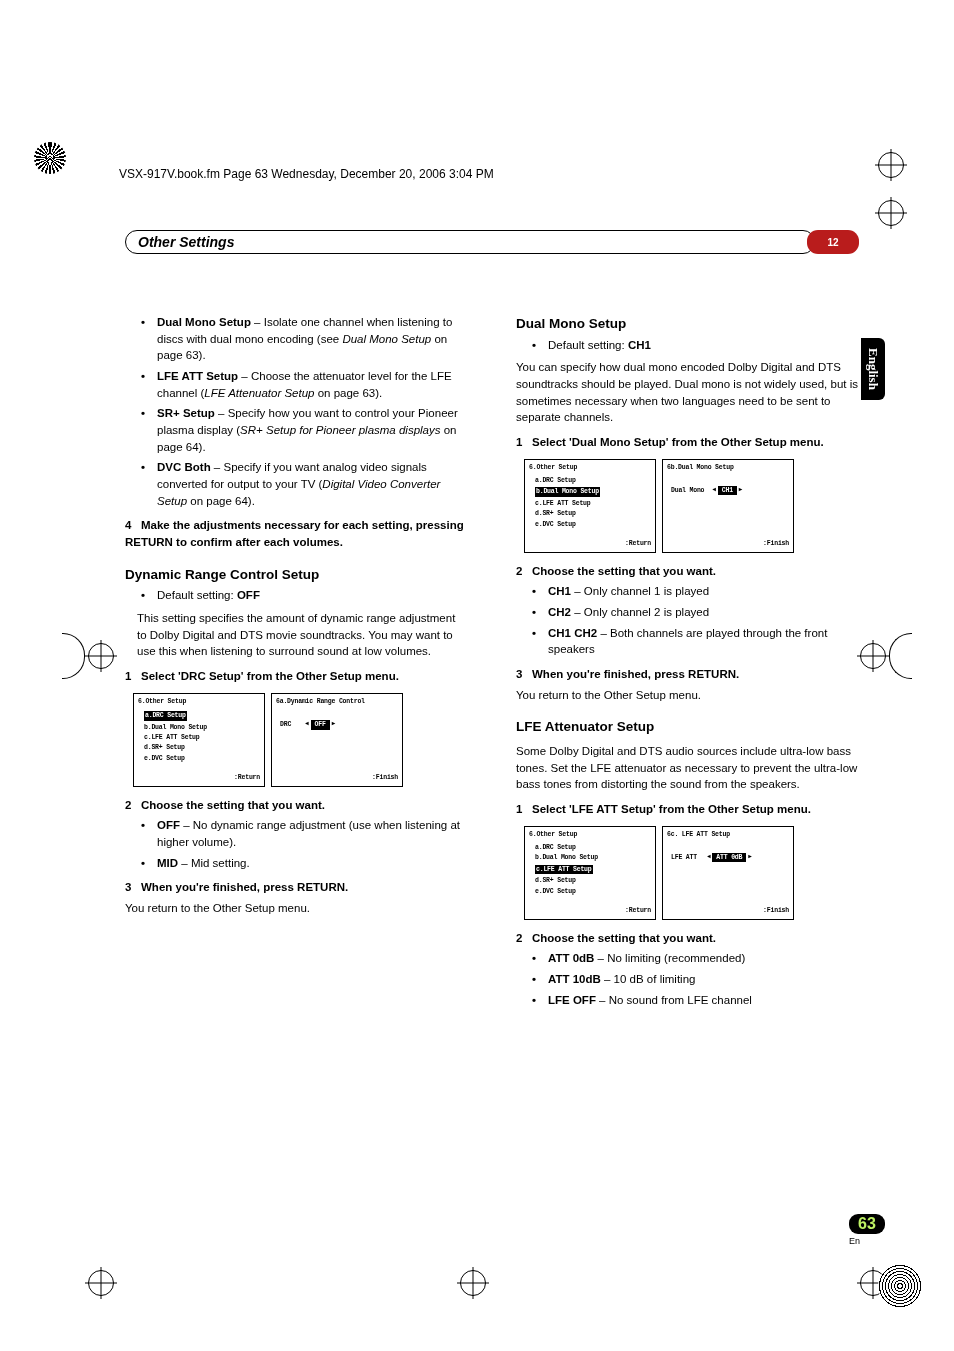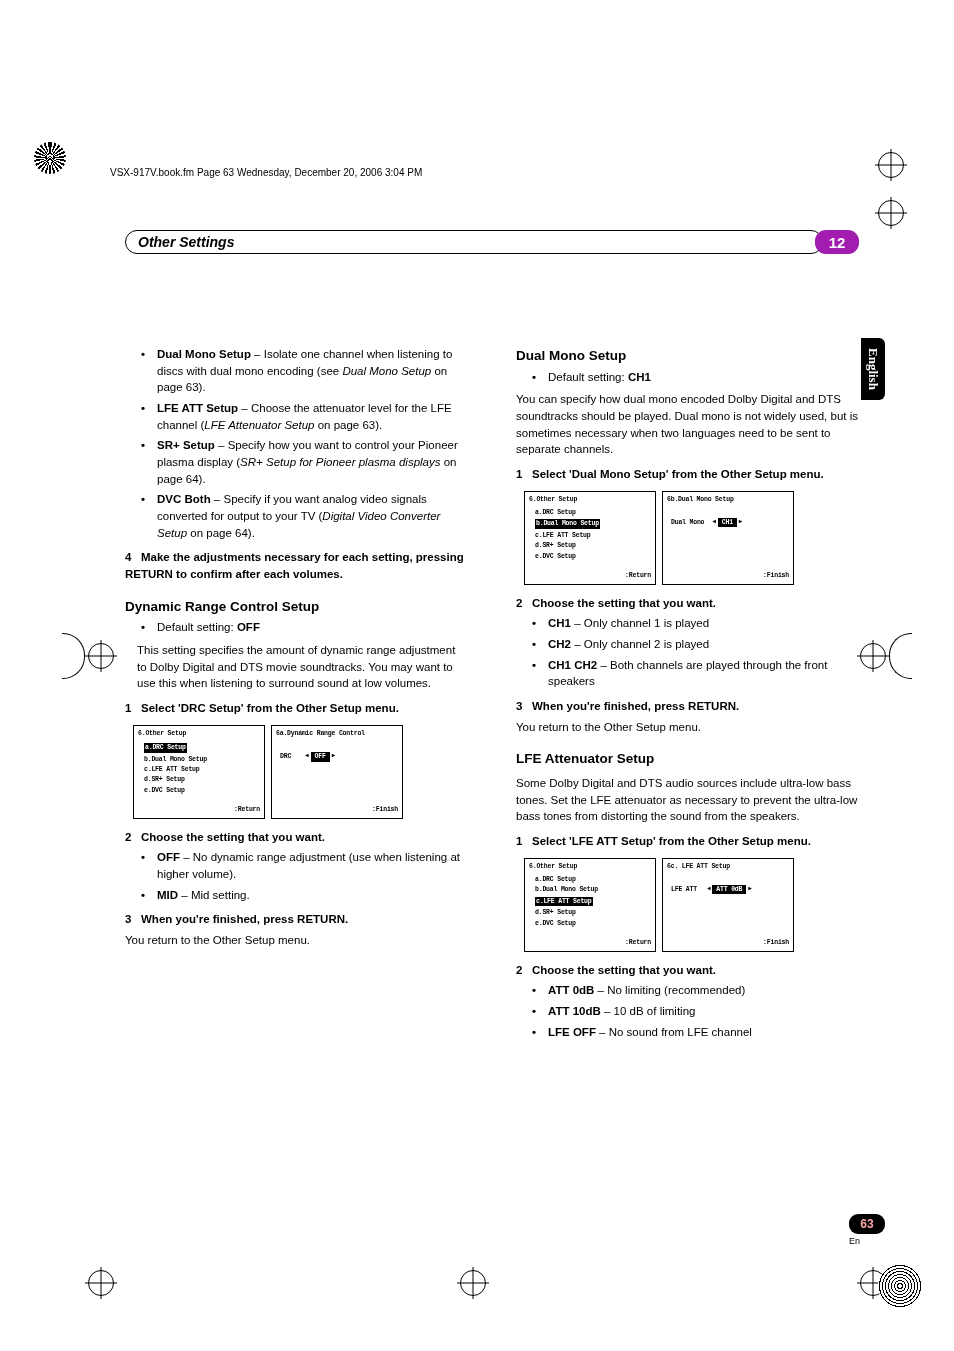--- a/index.html
+++ b/index.html
@@ -1,46 +1,46 @@
 <!DOCTYPE html>
 <html><head>
 <meta charset="utf-8">
 <style>
 body{margin:0;font-family:Arial,Helvetica,sans-serif;font-size:11px;color:#000;background:#fff;width:954px}
 .reg{position:absolute;width:24px;height:24px;border-radius:50%;border:1px solid #000}
 .reg::before{content:"";position:absolute;left:50%;top:-4px;bottom:-4px;width:1px;background:#000;transform:translateX(-50%)}
 .reg::after{content:"";position:absolute;top:50%;left:-4px;right:-4px;height:1px;background:#000;transform:translateY(-50%)}
 .hatch{position:absolute;width:32px;height:32px;border-radius:50%;background:repeating-conic-gradient(#000 0deg 8deg,#fff 8deg 16deg)}
-.header-line{position:absolute;top:167px;left:110px;font-size:10px;font-family:Arial}
+.header-line{position:absolute;top:167px;left:119px;font-size:12px;font-family:Arial}
 .page{position:relative;width:954px;height:1351px}
 .content{position:absolute;top:230px;left:125px;right:95px}
-.title-bar{display:flex;align-items:center;margin-bottom:92px}
+.title-bar{display:flex;align-items:center;margin-bottom:60px}
 .title-box{border:1px solid #000;border-radius:12px;height:22px;flex:1;display:flex;align-items:center;padding-left:12px;font-weight:bold;font-size:14px;font-style:italic}
-.chap-num{background:#a21caf;color:#fff;width:44px;height:24px;border-radius:11px;display:flex;align-items:center;justify-content:center;font-weight:bold;font-size:15px;margin-left:-8px}
+.chap-num{background:#b91c1c;color:#fff;width:52px;height:24px;border-radius:11px;display:flex;align-items:center;justify-content:center;font-weight:bold;font-size:10px;margin-left:-8px}
 .cols{display:flex;gap:48px}
 .col{flex:1;font-size:11.5px;line-height:1.45}
 .bullet-list{margin:0;padding-left:14px;list-style:none}
 .bullet-list li{position:relative;padding-left:6px;margin-bottom:4px}
 .bullet-list li::before{content:"•";position:absolute;left:-10px;font-weight:bold}
 .step{margin:8px 0 4px 0}
 .step-num{font-weight:bold}
 .step-text{font-weight:bold}
 .h2{font-weight:bold;font-size:13.5px;margin:14px 0 3px 0}
 .screens{display:flex;gap:6px;margin:8px 0 10px 0;justify-content:flex-start;padding-left:8px}
 .screen{border:1.5px solid #000;width:122px;height:86px;font-family:"Courier New",monospace;font-size:6.5px;padding:3px 4px;position:relative;font-weight:bold;letter-spacing:-0.2px}
 .screen-title{margin-bottom:4px}
 .screen-row{margin:1px 0;white-space:pre}
 .screen-row.hl{background:#000;color:#fff;display:inline-block;padding:0 1px}
 .screen-footer{position:absolute;bottom:3px;right:4px}
 .screen-val{display:flex;align-items:center;gap:2px}
 .val-box{background:#000;color:#fff;padding:0 4px;font-size:6.5px}
 .tri{font-size:6px}
 .lang-tab{position:absolute;right:69px;top:338px;background:#000;color:#fff;writing-mode:vertical-rl;padding:10px 4px;font-weight:bold;font-size:13px;border-radius:0 6px 6px 0;font-family:Georgia,serif}
 .pgnum-box{position:absolute;right:69px;bottom:105px}
-.pgnum{background:#000;color:#fca5a5;width:36px;height:20px;border-radius:9px;display:flex;align-items:center;justify-content:center;font-weight:bold;font-size:12px}
+.pgnum{background:#000;color:#bef264;width:36px;height:20px;border-radius:9px;display:flex;align-items:center;justify-content:center;font-weight:bold;font-size:16px}
 .pgnum-sub{text-align:left;font-size:9px;margin-top:2px}
 .half-circle{position:absolute;width:22px;height:44px;border:1px solid #000;border-radius:0 22px 22px 0;border-left:none}
 .big-hatch{position:absolute;width:44px;height:44px;border-radius:50%;background:repeating-radial-gradient(circle,#fff 0 2px,#000 2px 3px),repeating-conic-gradient(#000 0deg 6deg,#fff 6deg 12deg)}
 em{font-style:italic}
 strong{font-weight:bold}
 </style>
 </head>
 <body>
 
 <div class="page">

